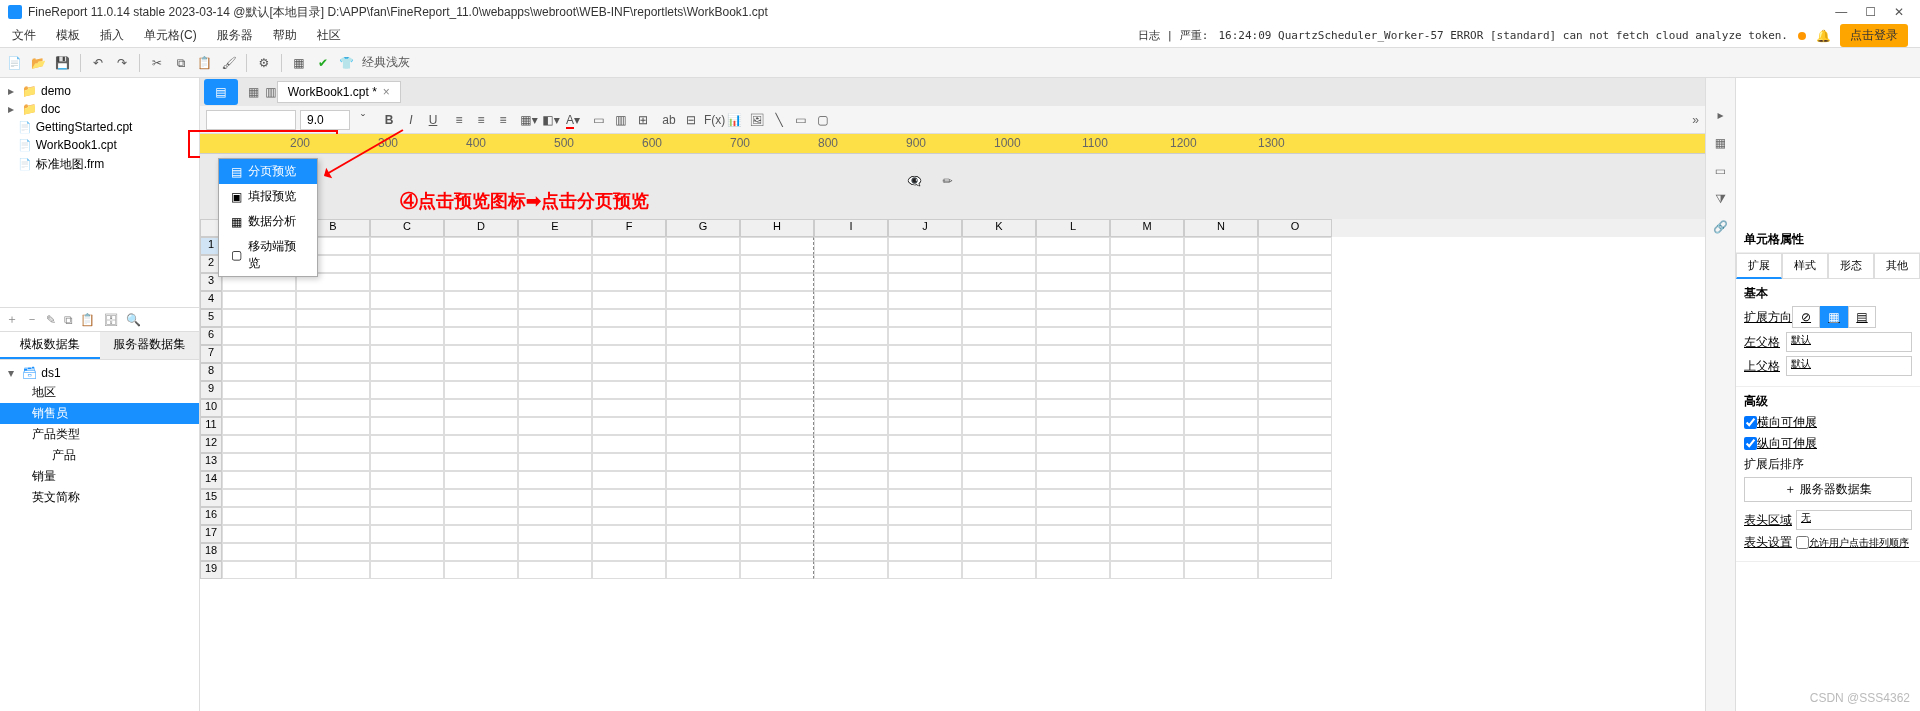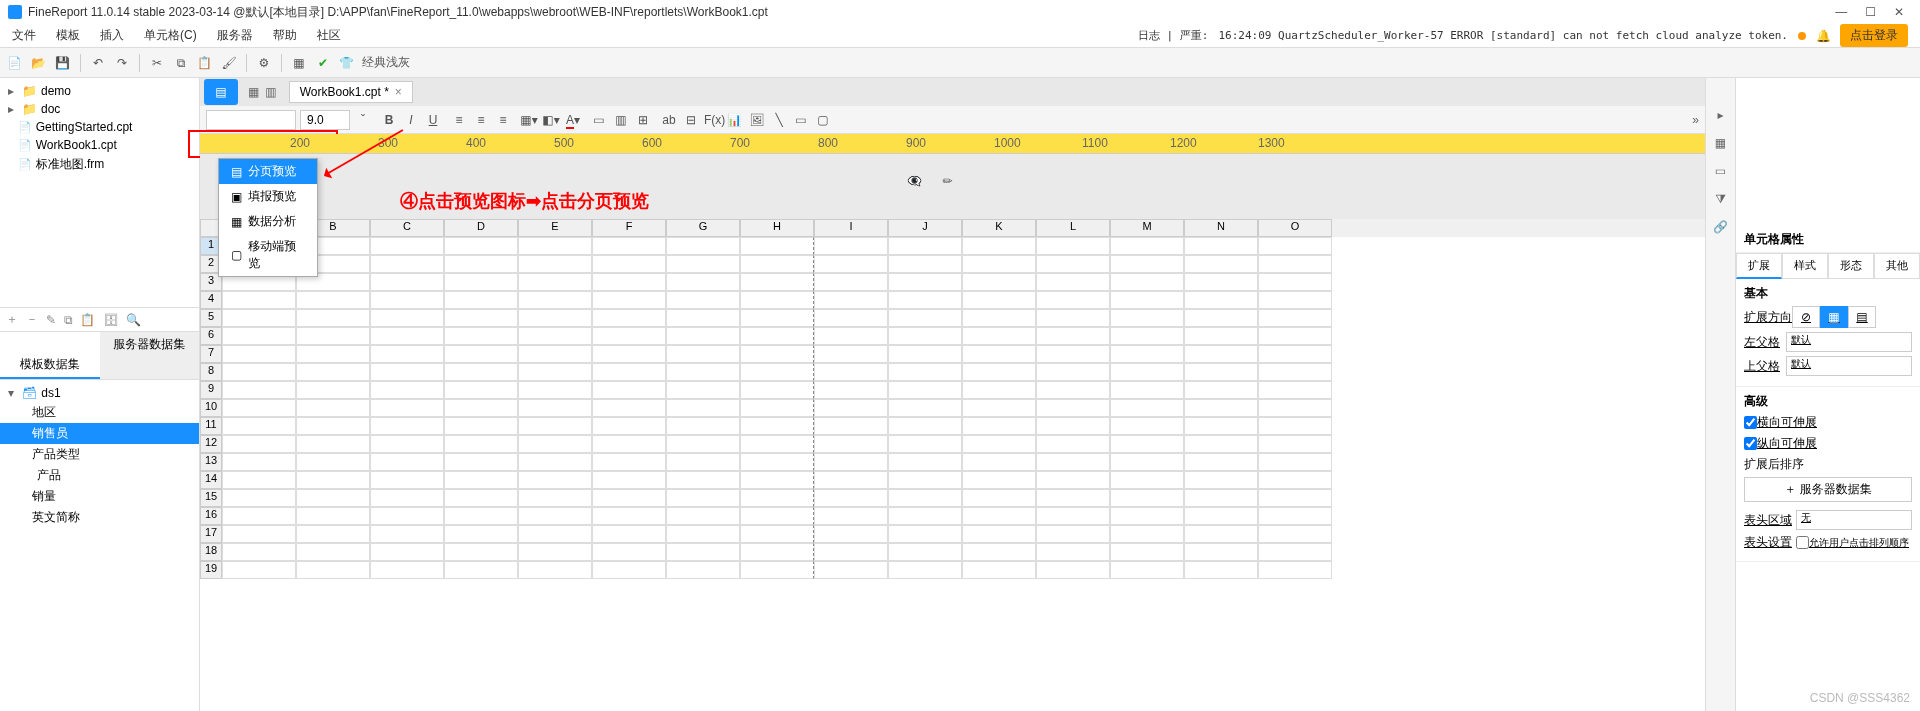--- a/index.html
+++ b/index.html
@@ -22,28 +22,28 @@
 .left-panel { width: 200px; border-right: 1px solid #ddd; display: flex; flex-direction: column; }
 .file-tree { flex: 0 0 auto; padding: 4px 0; height: 230px; overflow: auto; border-bottom: 1px solid #ddd; }
 .tree-item { padding: 2px 8px; display: flex; align-items: center; gap: 4px; cursor: pointer; }
 .tree-item .arrow { width: 10px; color: #666; }
 .folder-ico { color: #f0ad4e; }
 .file-ico { color: #1890ff; font-size: 11px; }
 .ds-toolbar { height: 24px; border-bottom: 1px solid #ddd; display: flex; align-items: center; padding: 0 6px; gap: 8px; }
 .ds-toolbar span { color: #888; cursor: pointer; }
 .ds-tabs { display: flex; border-bottom: 1px solid #ddd; }
 .ds-tab { flex: 1; text-align: center; padding: 4px 0; background: #eee; cursor: pointer; }
-.ds-tab.active { background: #fff; border-bottom: 2px solid #1890ff; margin-top: 20px; }
+.ds-tab.active { background: #fff; border-bottom: 2px solid #1890ff; }
 .ds-tree { padding: 4px 0; }
 .ds-field { padding: 2px 20px; cursor: pointer; }
 .ds-field.selected { background: #1890ff; color: #fff; }
 .center { flex: 1; display: flex; flex-direction: column; position: relative; }
 .tab-row { height: 28px; background: #e8e8e8; display: flex; align-items: center; }
 .big-btn { width: 34px; height: 26px; background: #1890ff; margin: 0 4px; border-radius: 3px; display:flex;align-items:center;justify-content:center;color:#fff; }
-.doc-tab { background: #fff; border: 1px solid #ccc; padding: 3px 10px; margin-left: 12px; display: flex; align-items: center; gap: 6px; font-family: monospace; font-size: 11px; }
+.doc-tab { background: #fff; border: 1px solid #ccc; padding: 3px 10px; margin-left: 0; display: flex; align-items: center; gap: 6px; font-family: monospace; font-size: 11px; }
 .doc-tab .close { color: #888; cursor: pointer; }
 .format-bar { height: 28px; background: #f5f5f5; border-bottom: 1px solid #ddd; display: flex; align-items: center; gap: 4px; padding: 0 6px; }
 .format-bar .box { border: 1px solid #ccc; padding: 2px 6px; background: #fff; min-width: 50px; height: 20px; display: flex; align-items: center; }
 .format-bar .ico { width: 18px; text-align: center; color: #555; cursor: pointer; }
 .red-rect { position: absolute; border: 2px solid red; pointer-events: none; }
 .dropdown { position: absolute; background: #fff; border: 1px solid #aaa; box-shadow: 2px 2px 6px rgba(0,0,0,.2); z-index: 10; }
 .dropdown-item { padding: 4px 12px; display: flex; align-items: center; gap: 6px; cursor: pointer; }
 .dropdown-item.selected { background: #1890ff; color: #fff; }
 .ruler { height: 20px; background: #fde047; border-bottom: 1px solid #ccc; position: relative; font-size: 10px; color: #666; }
 .ruler span { position: absolute; top: 2px; }
@@ -171,21 +171,21 @@
     </div>
     <div class="ds-tree">
       <div class="tree-item">
           <span class="arrow">▾</span>
           <span style="color:#1890ff">🗃</span>
           <span>ds1</span>
         </div>
       <div class="ds-field" style="padding-left:32px">地区</div>
       <div class="ds-field selected" style="padding-left:32px">销售员</div>
       <div class="ds-field" style="padding-left:32px">产品类型</div>
-      <div class="ds-field" style="padding-left:37px">产品</div>
+      <div class="ds-field" style="padding-left:52px">产品</div>
       <div class="ds-field" style="padding-left:32px">销量</div>
       <div class="ds-field" style="padding-left:32px">英文简称</div>
     </div>
   </div>
 
   <div class="center">
     <div class="tab-row">
       <div class="big-btn">▤</div>
       <span style="margin-left:6px;color:#666">▦</span>
       <span style="margin-left:6px;color:#666">▥</span>

